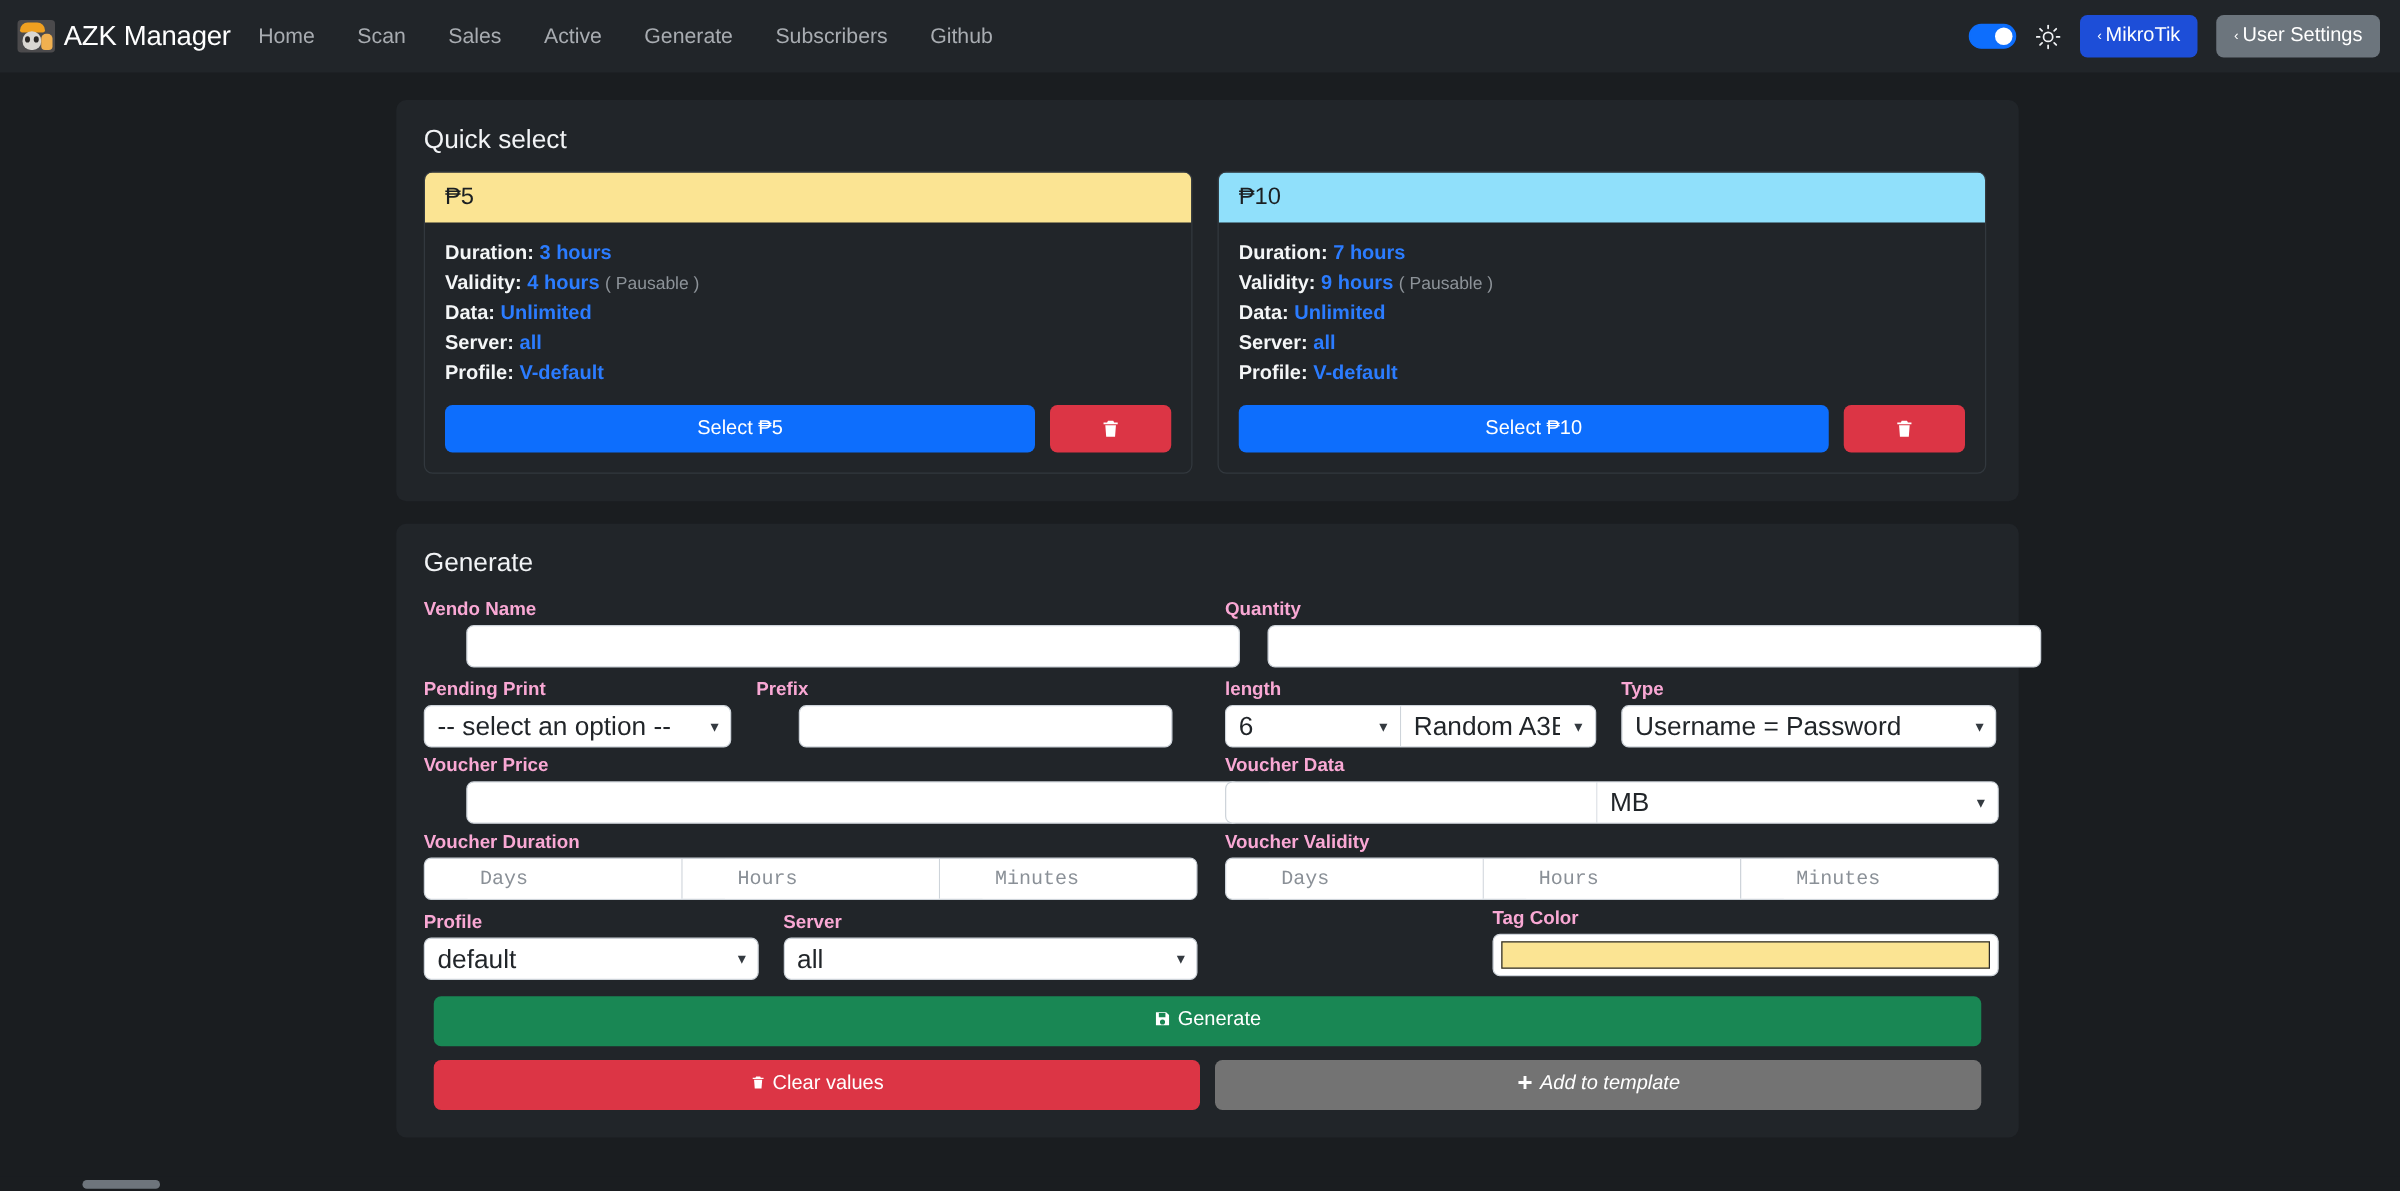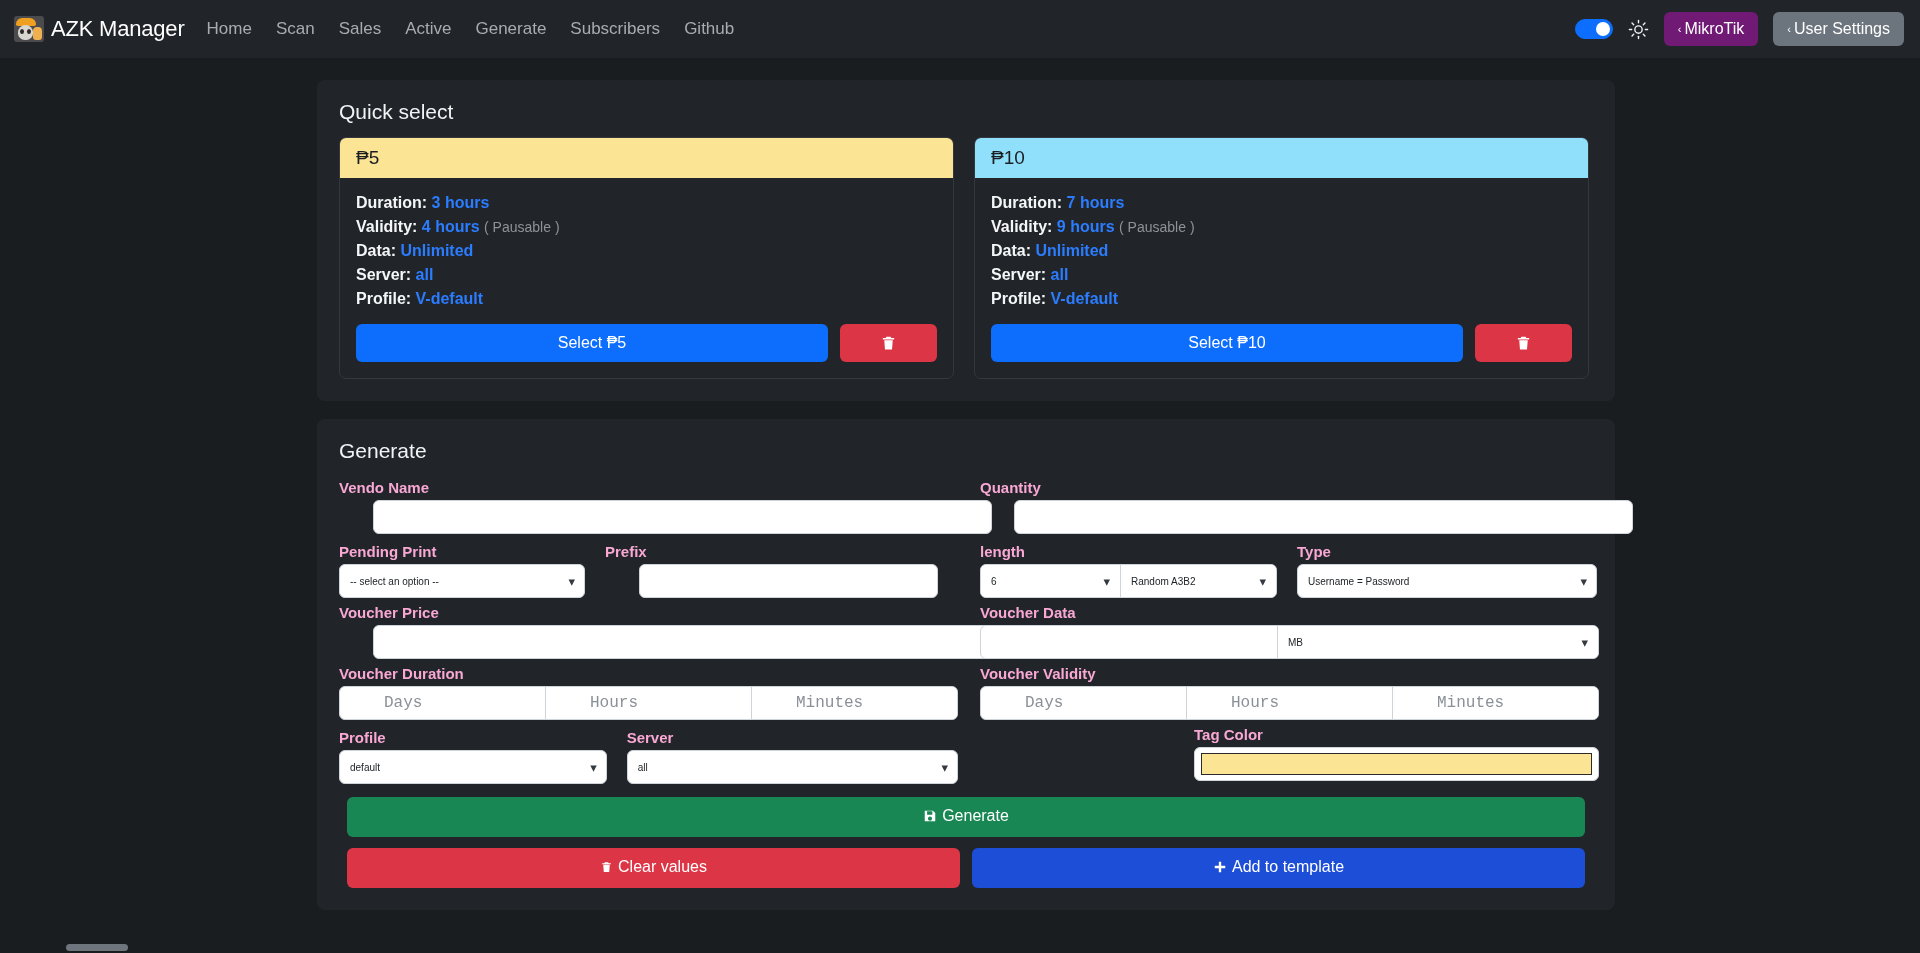--- a/index.html
+++ b/index.html
@@ -62,21 +62,21 @@
   }
   .brand-text {
     color: #fff;
     font-size: 22px;
     letter-spacing: -0.2px;
     white-space: nowrap;
   }
   .nav-links {
     display: flex;
     align-items: center;
-    gap: 24px;
+    gap: 34px;
   }
   .nav-link {
     color: #a8acb1;
     font-size: 17px;
     text-decoration: none;
     cursor: pointer;
     white-space: nowrap;
   }
   .nav-right {
     position: absolute;
@@ -97,21 +97,21 @@
   .toggle::after {
     content: "";
     position: absolute;
     right: 2px; top: 2px;
     width: 14px; height: 14px;
     background: #fff;
     border-radius: 50%;
   }
   .sun-icon { cursor: pointer; display: flex; align-items: center; }
   .btn-mikrotik {
-    background: #701a75;
+    background: #1d4ed8;
     color: #fff;
     border: none;
     border-radius: 6px;
     padding: 8px 14px;
     font-size: 16px;
     cursor: pointer;
     font-family: inherit;
     white-space: nowrap;
   }
   .btn-usersettings {
@@ -228,21 +228,21 @@
     margin-left: 34px;
   }
   .txt::placeholder { color: #8a9097; }
   .sel {
     width: 100%;
     height: 34px;
     border: 1px solid #ced4da;
     border-radius: 6px;
     background: #fff;
     padding: 4px 28px 4px 10px;
-    font-size: 10px;
+    font-size: 21px;
     font-family: inherit;
     color: #212529;
     outline: none;
     appearance: none;
     -webkit-appearance: none;
     cursor: pointer;
   }
   .sel-wrap { position: relative; }
   .sel-wrap .chev {
     position: absolute;
@@ -285,21 +285,21 @@
     border: none;
     border-radius: 6px;
     padding: 10px 0;
     font-size: 16px;
     cursor: pointer;
     font-family: inherit;
     color: #fff;
   }
   .btn-generate { background: #198754; }
   .btn-clear { background: #dc3545; }
-  .btn-addtpl { background: #1d4ed8; }
+  .btn-addtpl { background: #737373; font-style: italic; }
   .btm-row { display: flex; gap: 12px; margin-top: 11px; }
   .btm-row > * { flex: 1 1 0; }
   .ico { display: inline-block; vertical-align: -2px; margin-right: 5px; }
 
   
   .hscroll {
     position: absolute;
     left: 0; bottom: 0;
     width: 1920px; height: 12px;
     background: #1a1d20;

